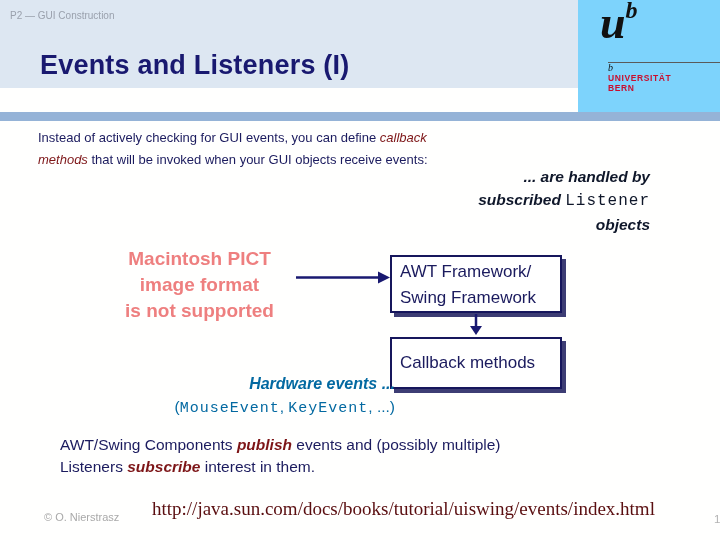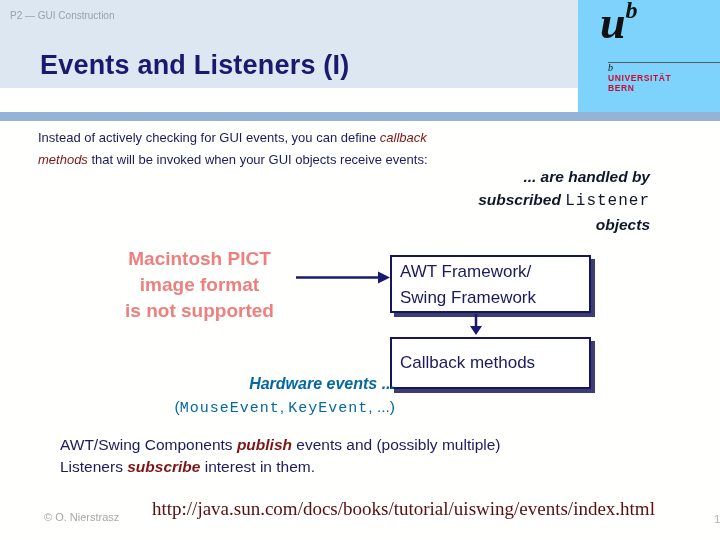--- a/index.html
+++ b/index.html
@@ -32,21 +32,21 @@
   
   .intro{position:absolute;left:38px;top:127px;font-size:13px;line-height:22px;color:#1b1b5e;}
   
   .handled{position:absolute;right:70px;top:165px;text-align:right;font-size:15.5px;
            line-height:23px;color:#0f172a;font-weight:bold;font-style:italic;}
   .handled .mono{font-size:16px;}
   
   .pict{position:absolute;left:92px;top:246px;width:215px;text-align:center;
         font-size:19px;font-weight:bold;color:#ee7f7f;line-height:26px;}
   
-  .dbox{position:absolute;left:390px;width:201px;background:#ffffff;
+  .dbox{position:absolute;left:390px;width:172px;background:#ffffff;
         border:2px solid #16165c;box-shadow:4px 4px 0 0 #3d3d74;
         color:#1b1b5e;font-size:17px;box-sizing:border-box;padding-left:8px;}
   .dbox.awt{top:255px;height:58px;line-height:26px;padding-top:2px;}
   .dbox.cb{top:337px;height:52px;display:flex;align-items:center;}
   .arrow{position:absolute;}
   
   .hardware{position:absolute;left:40px;top:372px;width:355px;text-align:right;
             color:#0369a1;font-size:15.5px;line-height:23px;}
   .hardware .hline1{font-weight:bold;font-style:italic;font-size:16px;}
   .hardware .mono{font-size:15px;}

